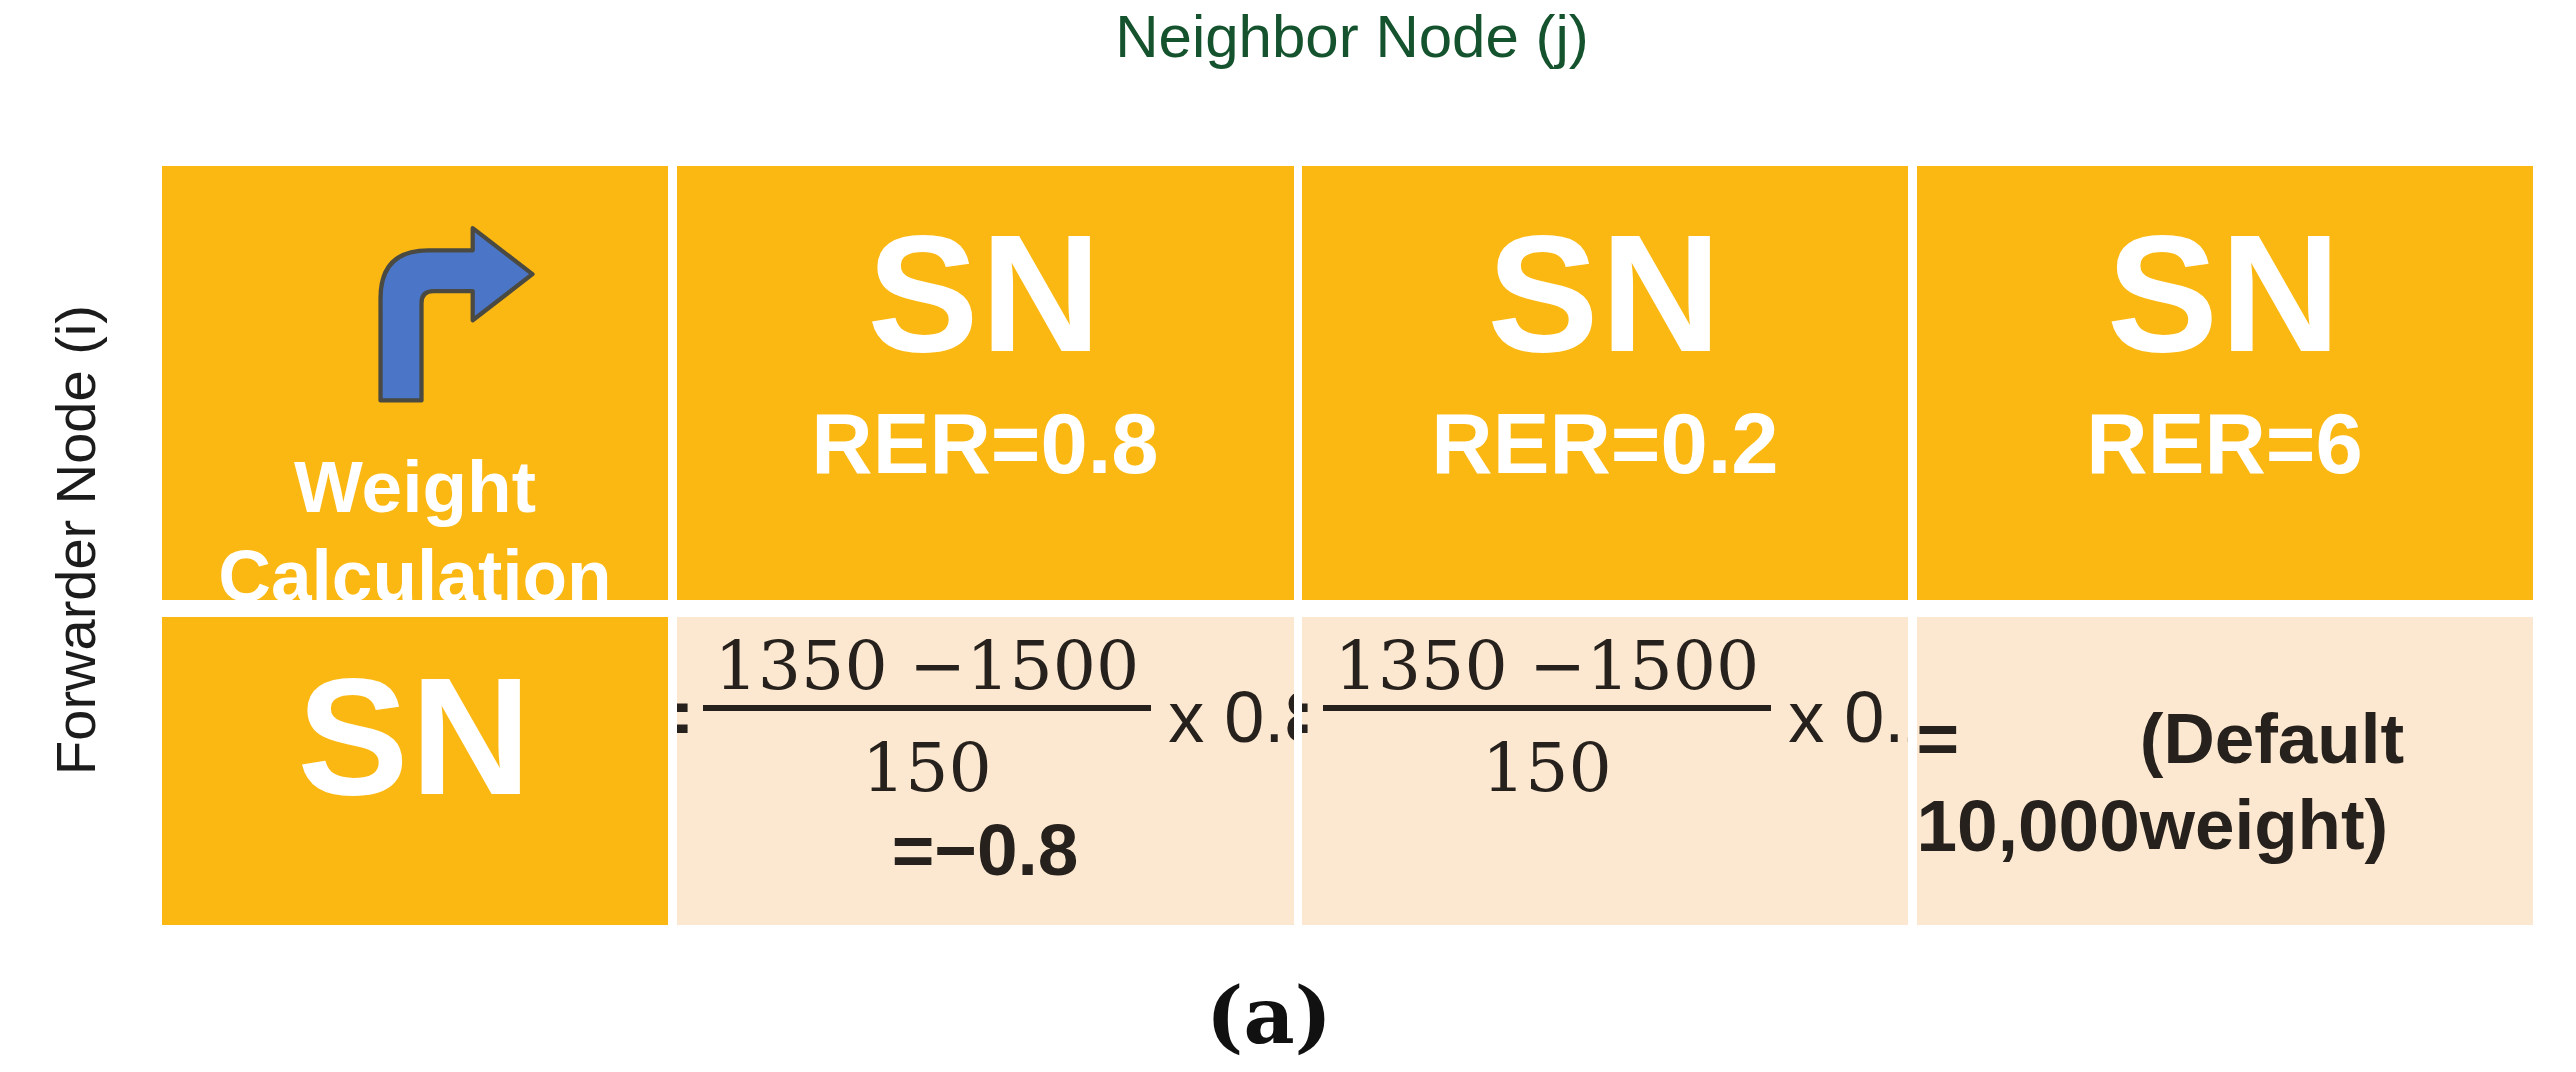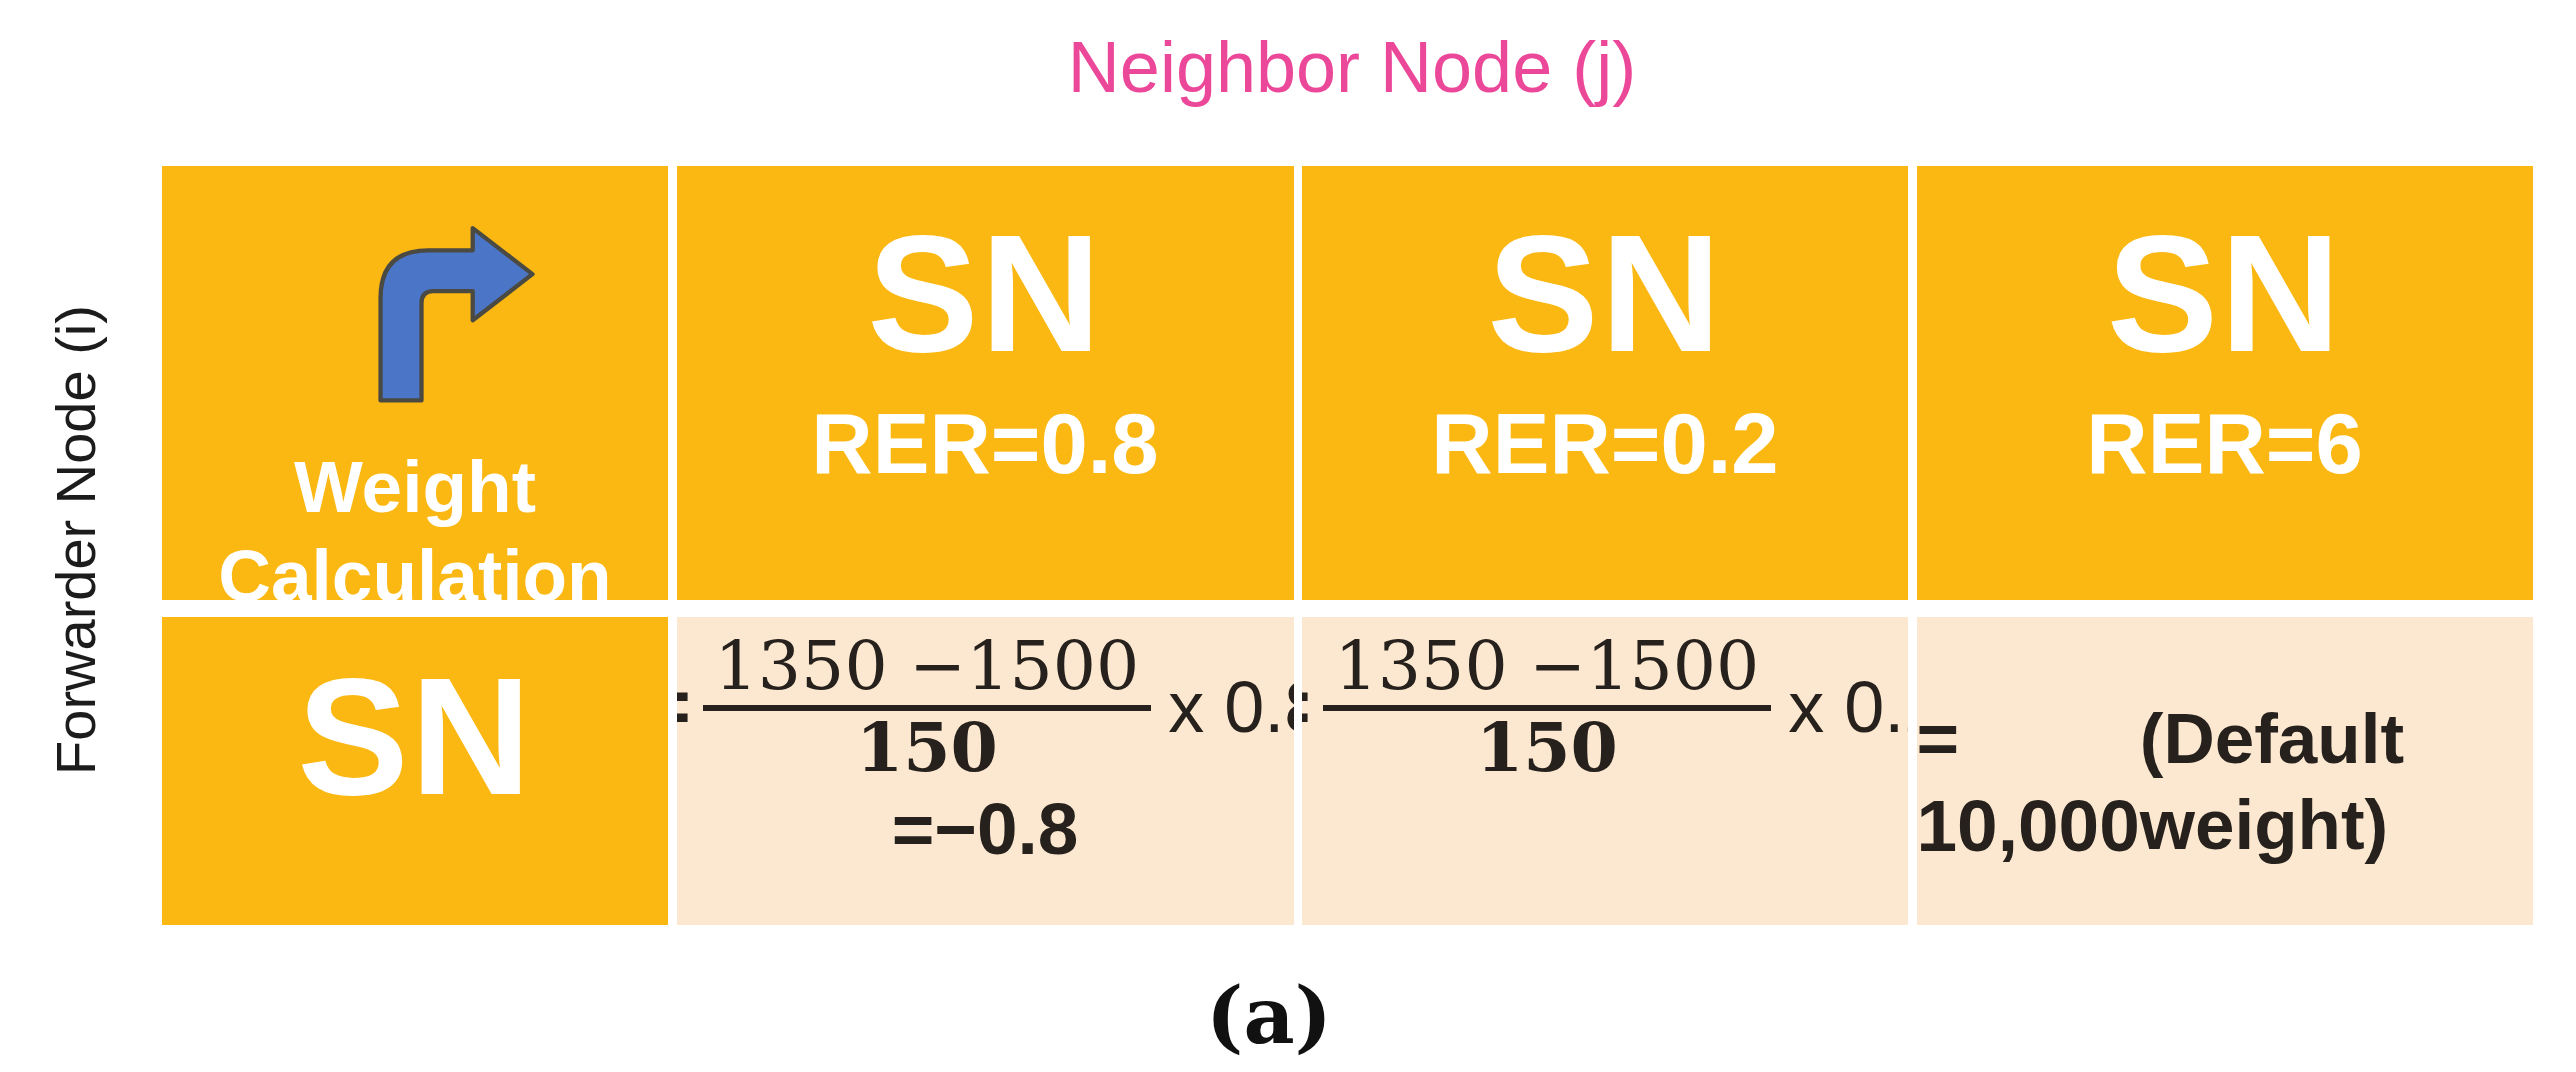--- a/index.html
+++ b/index.html
@@ -1,22 +1,22 @@
 <!DOCTYPE html>
 <html style="--header-fill: #FBB712; --body-fill: #FCE8D0; --arrow-fill: #4B76C8; --arrow-outline: #4A4A42; --text-dark: #26211C; --text-light: #FFFFFF;font-size:13.7px"><head>
 <meta charset="utf-8">
 <style>
   html,body{margin:0;padding:0;background:#ffffff;}
   .page{
     position:relative;width:2576px;height:1073px;background:#ffffff;overflow:hidden;
     font-family:"Liberation Sans",sans-serif;color:var(--text-dark,#26211C);
   }
   .title-top{
-    position:absolute;left:1352px;top:28px;transform:translateX(-50%);
-    font-size:72px;line-height:1.1;color:#ec4899;white-space:nowrap;
+    position:absolute;left:1352px;top:4px;transform:translateX(-50%);
+    font-size:60px;line-height:1.1;color:#14532d;white-space:nowrap;
   }
   .left-label{
     position:absolute;left:75px;top:540px;
     transform:translate(-50%,-50%) rotate(-90deg);
     font-size:56px;color:#1c1c1c;white-space:nowrap;
   }
   .wtable{
     position:absolute;left:162px;top:158px;width:2371px;height:767px;
     display:grid;grid-template-columns:506px 617px 606px 616px;
     grid-template-rows:442px 316px;gap:8.5px;background:#ffffff;
@@ -34,21 +34,21 @@
   .rer{font-size:85px;font-weight:bold;margin-top:24px;line-height:1;}
   .rowhead{display:flex;justify-content:center;padding-top:36px;}
   .fcell{padding-top:13.7px;}
   .formula-row{display:flex;justify-content:center;align-items:center;}
   .eq{font-size:77px;font-weight:600;margin-right:12px;}
   .frac{display:inline-block;text-align:center;font-family:"DejaVu Serif",serif;}
   .frac .num{
     display:block;font-size:68px;line-height:1.06;padding:0 12px 3px 12px;
     border-bottom:6px solid var(--text-dark,#26211C);white-space:nowrap;
   }
-  .frac .den{display:block;font-size:68px;line-height:1.06;padding-top:0;font-weight:bold;}
+  .frac .den{display:block;font-size:68px;line-height:1.06;padding-top:21px;}
   .mult{font-size:72px;margin-left:17px;font-weight:500;white-space:nowrap;}
   .result{margin-top:3.4px;text-align:center;font-size:73px;font-weight:600;}
   .defcell{display:flex;flex-direction:row;align-items:center;padding-top:22px;}
   .def-line1{font-size:73px;font-weight:600;line-height:1.2;}
   .def-line2{font-size:71px;font-weight:600;line-height:1.2;}
   .caption{
     position:absolute;left:1269px;top:969px;transform:translateX(-50%);
     font-family:"DejaVu Serif",serif;font-weight:bold;font-size:79px;color:#111111;
   }
   .arrow-icon path{

